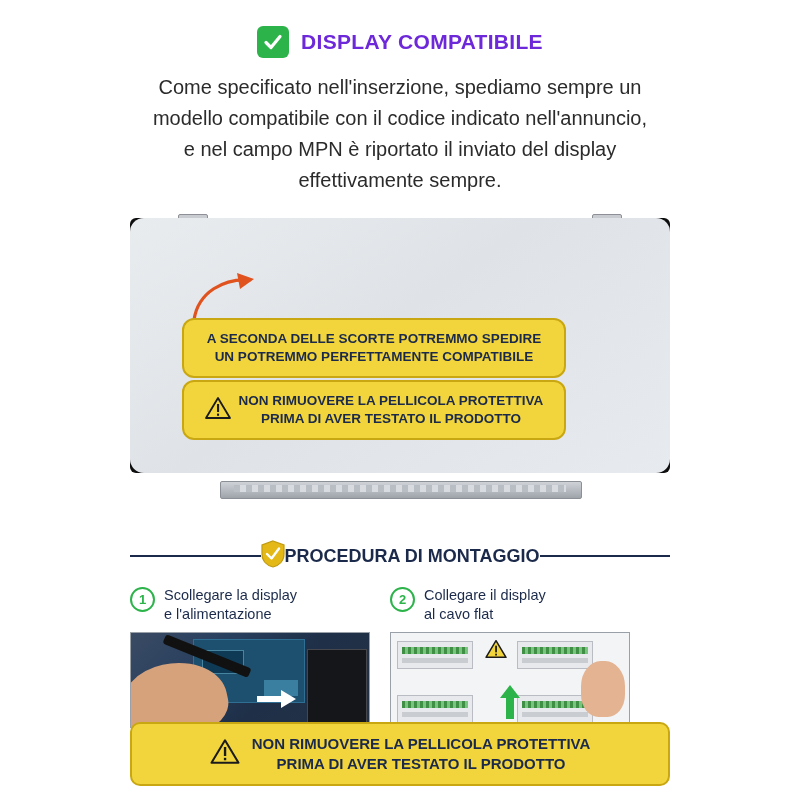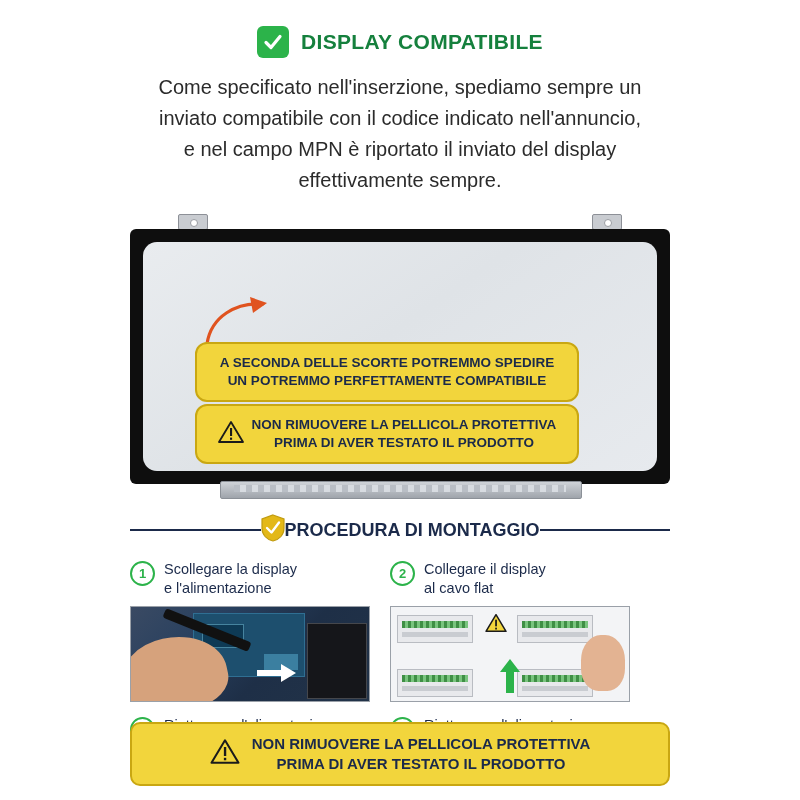--- a/index.html
+++ b/index.html
@@ -43,21 +43,21 @@
     background: #2cb34a;
     display: flex;
     align-items: center;
     justify-content: center;
     flex: 0 0 auto;
   }
   .check-badge svg { display:block; }
   .header-title {
     font-size: 21px;
     font-weight: bold;
-    color: #15803d;
+    color: #6d28d9;
     letter-spacing: 0.3px;
   }
 
   .intro {
     margin-top: 14px;
     text-align: center;
     font-size: 20px;
     line-height: 1.55;
     color: #2b2b2b;
   }
@@ -90,27 +90,26 @@
     width: 6px;
     height: 6px;
     border-radius: 50%;
     background: #ffffff;
     border: 1px solid #9a9da3;
   }
 
   .screen-outer {
     position: absolute;
     left: 0;
-    top: 15px;
+    top: 4px;
     width: 540px;
     height: 255px;
     background: #0e0e0e;
     border-radius: 6px;
     box-sizing: border-box;
-    padding: 13px;
   }
   .screen-inner {
     width: 100%;
     height: 100%;
     background: linear-gradient(145deg, #e9ecef 0%, #dfe3e7 45%, #e7eaee 100%);
     border-radius: 14px;
     position: relative;
     box-sizing: border-box;
     overflow: hidden;
   }
@@ -165,20 +164,21 @@
     height: 7px;
     background: repeating-linear-gradient(90deg, #b9bec5 0 6px, #d8dce1 6px 12px);
   }
 
   
   .section {
     display: flex;
     align-items: center;
     justify-content: center;
     gap: 0;
+    margin-top: 26px;
   }
   .section .rule {
     flex: 1 1 auto;
     height: 2px;
     background: #1b2a4a;
   }
   .section-title {
     font-size: 18px;
     font-weight: bold;
     color: #1b2a4a;
@@ -354,21 +354,21 @@
       <span class="check-badge">
         <svg width="22" height="22" viewBox="0 0 22 22" aria-hidden="true">
           <path d="M4 11.5 L9 16.5 L18 5.5" fill="none" stroke="#ffffff" stroke-width="3.2" stroke-linecap="round" stroke-linejoin="round"></path>
         </svg>
       </span>
       <div class="header-title">DISPLAY COMPATIBILE</div>
     </div>
 
     <div class="intro">
       <div>Come specificato nell'inserzione, spediamo sempre un</div>
-      <div>inviato compatibile con il codice indicato nell'annuncio,</div>
+      <div>modello compatibile con il codice indicato nell'annuncio,</div>
       <div>e nel campo MPN è riportato il inviato del display</div>
       <div>effettivamente sempre.</div>
     </div>
 
     <div class="panel-wrap">
       <div class="bracket left"></div>
       <div class="bracket right"></div>
 
       <div class="screen-outer">
         <div class="screen-inner">

